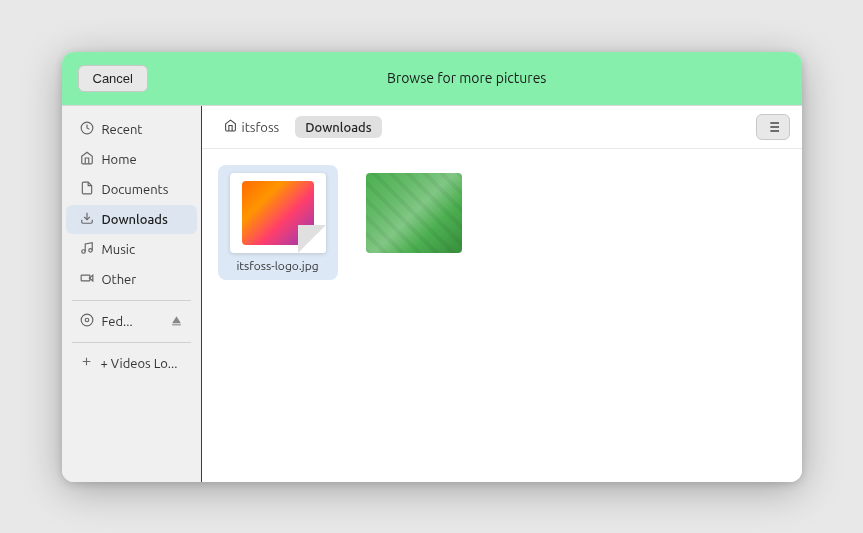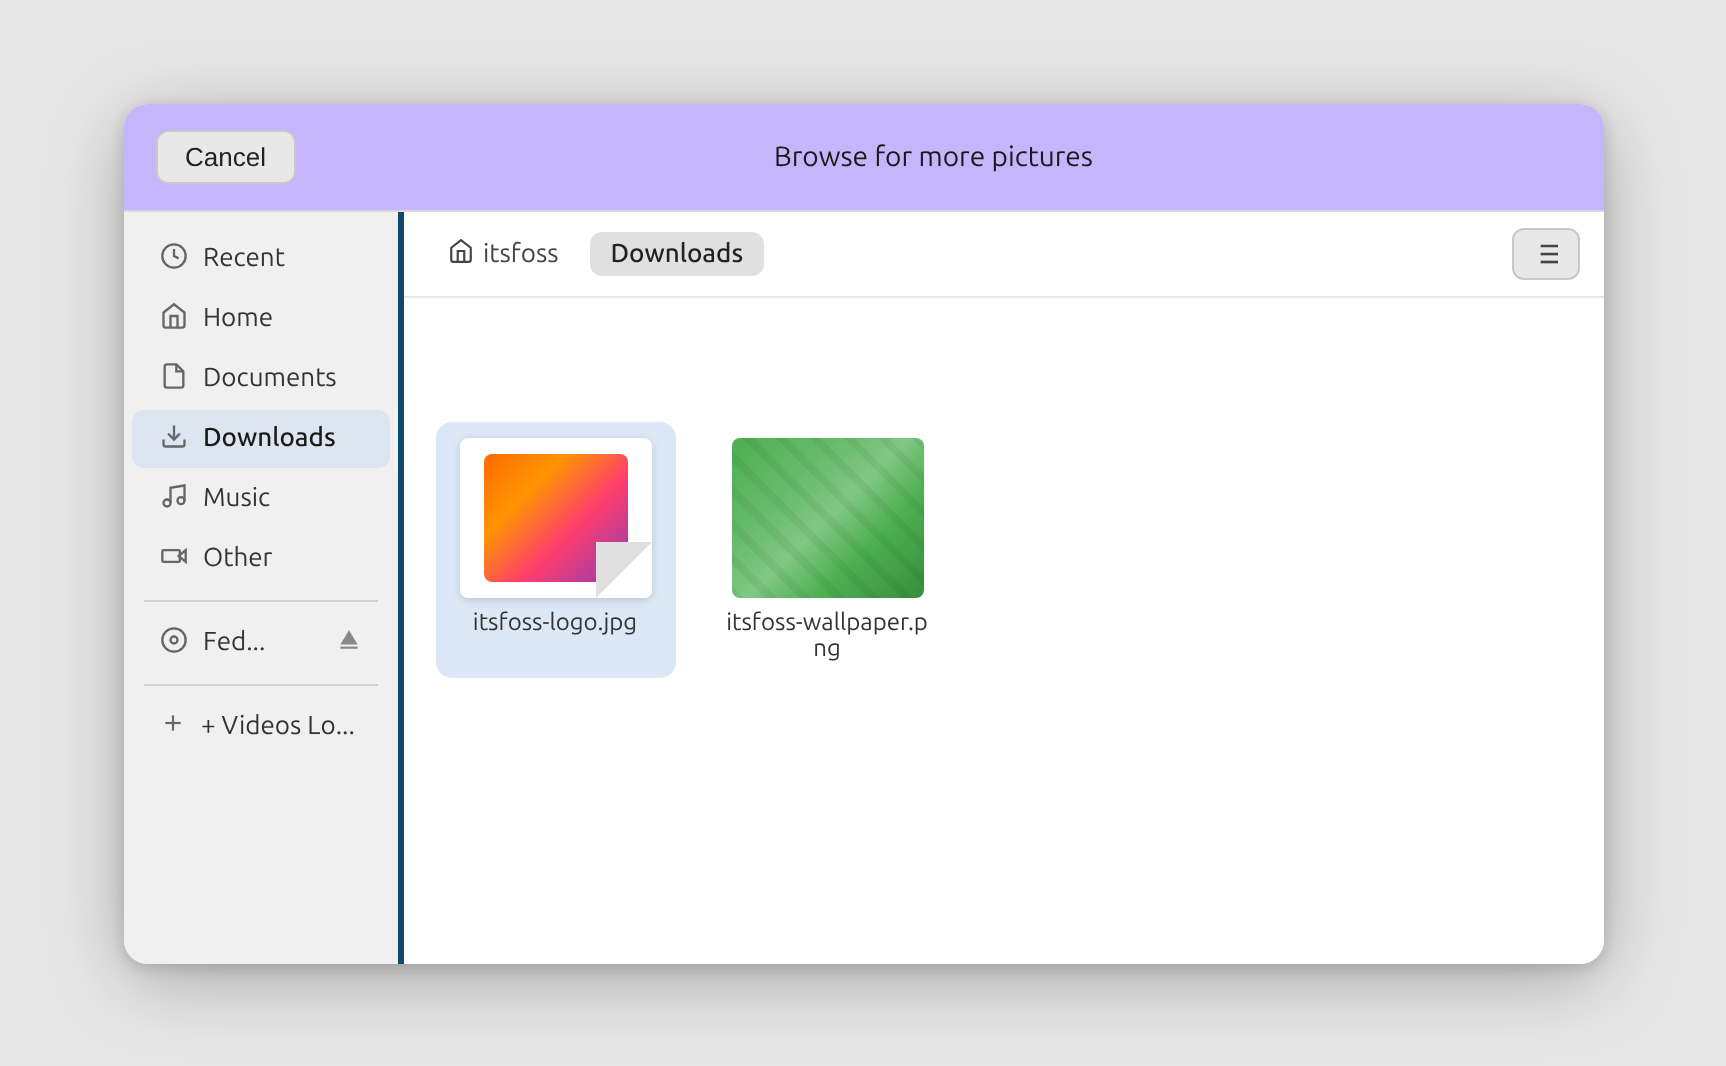--- a/index.html
+++ b/index.html
@@ -21,21 +21,21 @@
       display: flex;
       flex-direction: column;
       overflow: hidden;
     }
     
     .header {
       display: flex;
       align-items: center;
       padding: 0 16px;
       height: 54px;
-      background: #c4b5fd;
+      background: #86efac;
       border-bottom: 1px solid #d8d8d8;
       flex-shrink: 0;
     }
     .cancel-btn {
       background: #e8e8e8;
       border: 1px solid #c8c8c8;
       border-radius: 6px;
       padding: 5px 14px;
       font-size: 13px;
       cursor: pointer;
@@ -78,21 +78,21 @@
     .body {
       display: flex;
       flex: 1;
       overflow: hidden;
     }
 
     
     .sidebar {
       width: 140px;
       background: #f0f0f0;
-      border-right: 3px solid #0c4a6e;
+      border-right: 1px solid #0c4a6e;
       padding: 8px 0;
       overflow-y: auto;
       flex-shrink: 0;
     }
     .sidebar-item {
       display: flex;
       align-items: center;
       gap: 8px;
       padding: 6px 14px;
       font-size: 13px;
@@ -177,21 +177,20 @@
 
     
     .files-grid {
       display: flex;
       flex-wrap: wrap;
       padding: 16px;
       gap: 16px;
       align-content: flex-start;
       overflow-y: auto;
       flex: 1;
-      margin-top: 46px;
     }
     .file-item {
       display: flex;
       flex-direction: column;
       align-items: center;
       gap: 6px;
       cursor: pointer;
       padding: 8px;
       border-radius: 8px;
       width: 120px;
@@ -390,18 +389,17 @@
 
         <div class="file-item selected">
           <div class="logo-thumb">
             <div class="logo-gradient"></div>
           </div>
           <span class="file-name">itsfoss-logo.jpg</span>
         </div>
 
         <div class="file-item">
           <div class="wallpaper-thumb"></div>
-          <span class="file-name">itsfoss-wallpaper.png</span>
         </div>
       </div>
     </div>
   </div>
 </div>
 
 </body></html>

